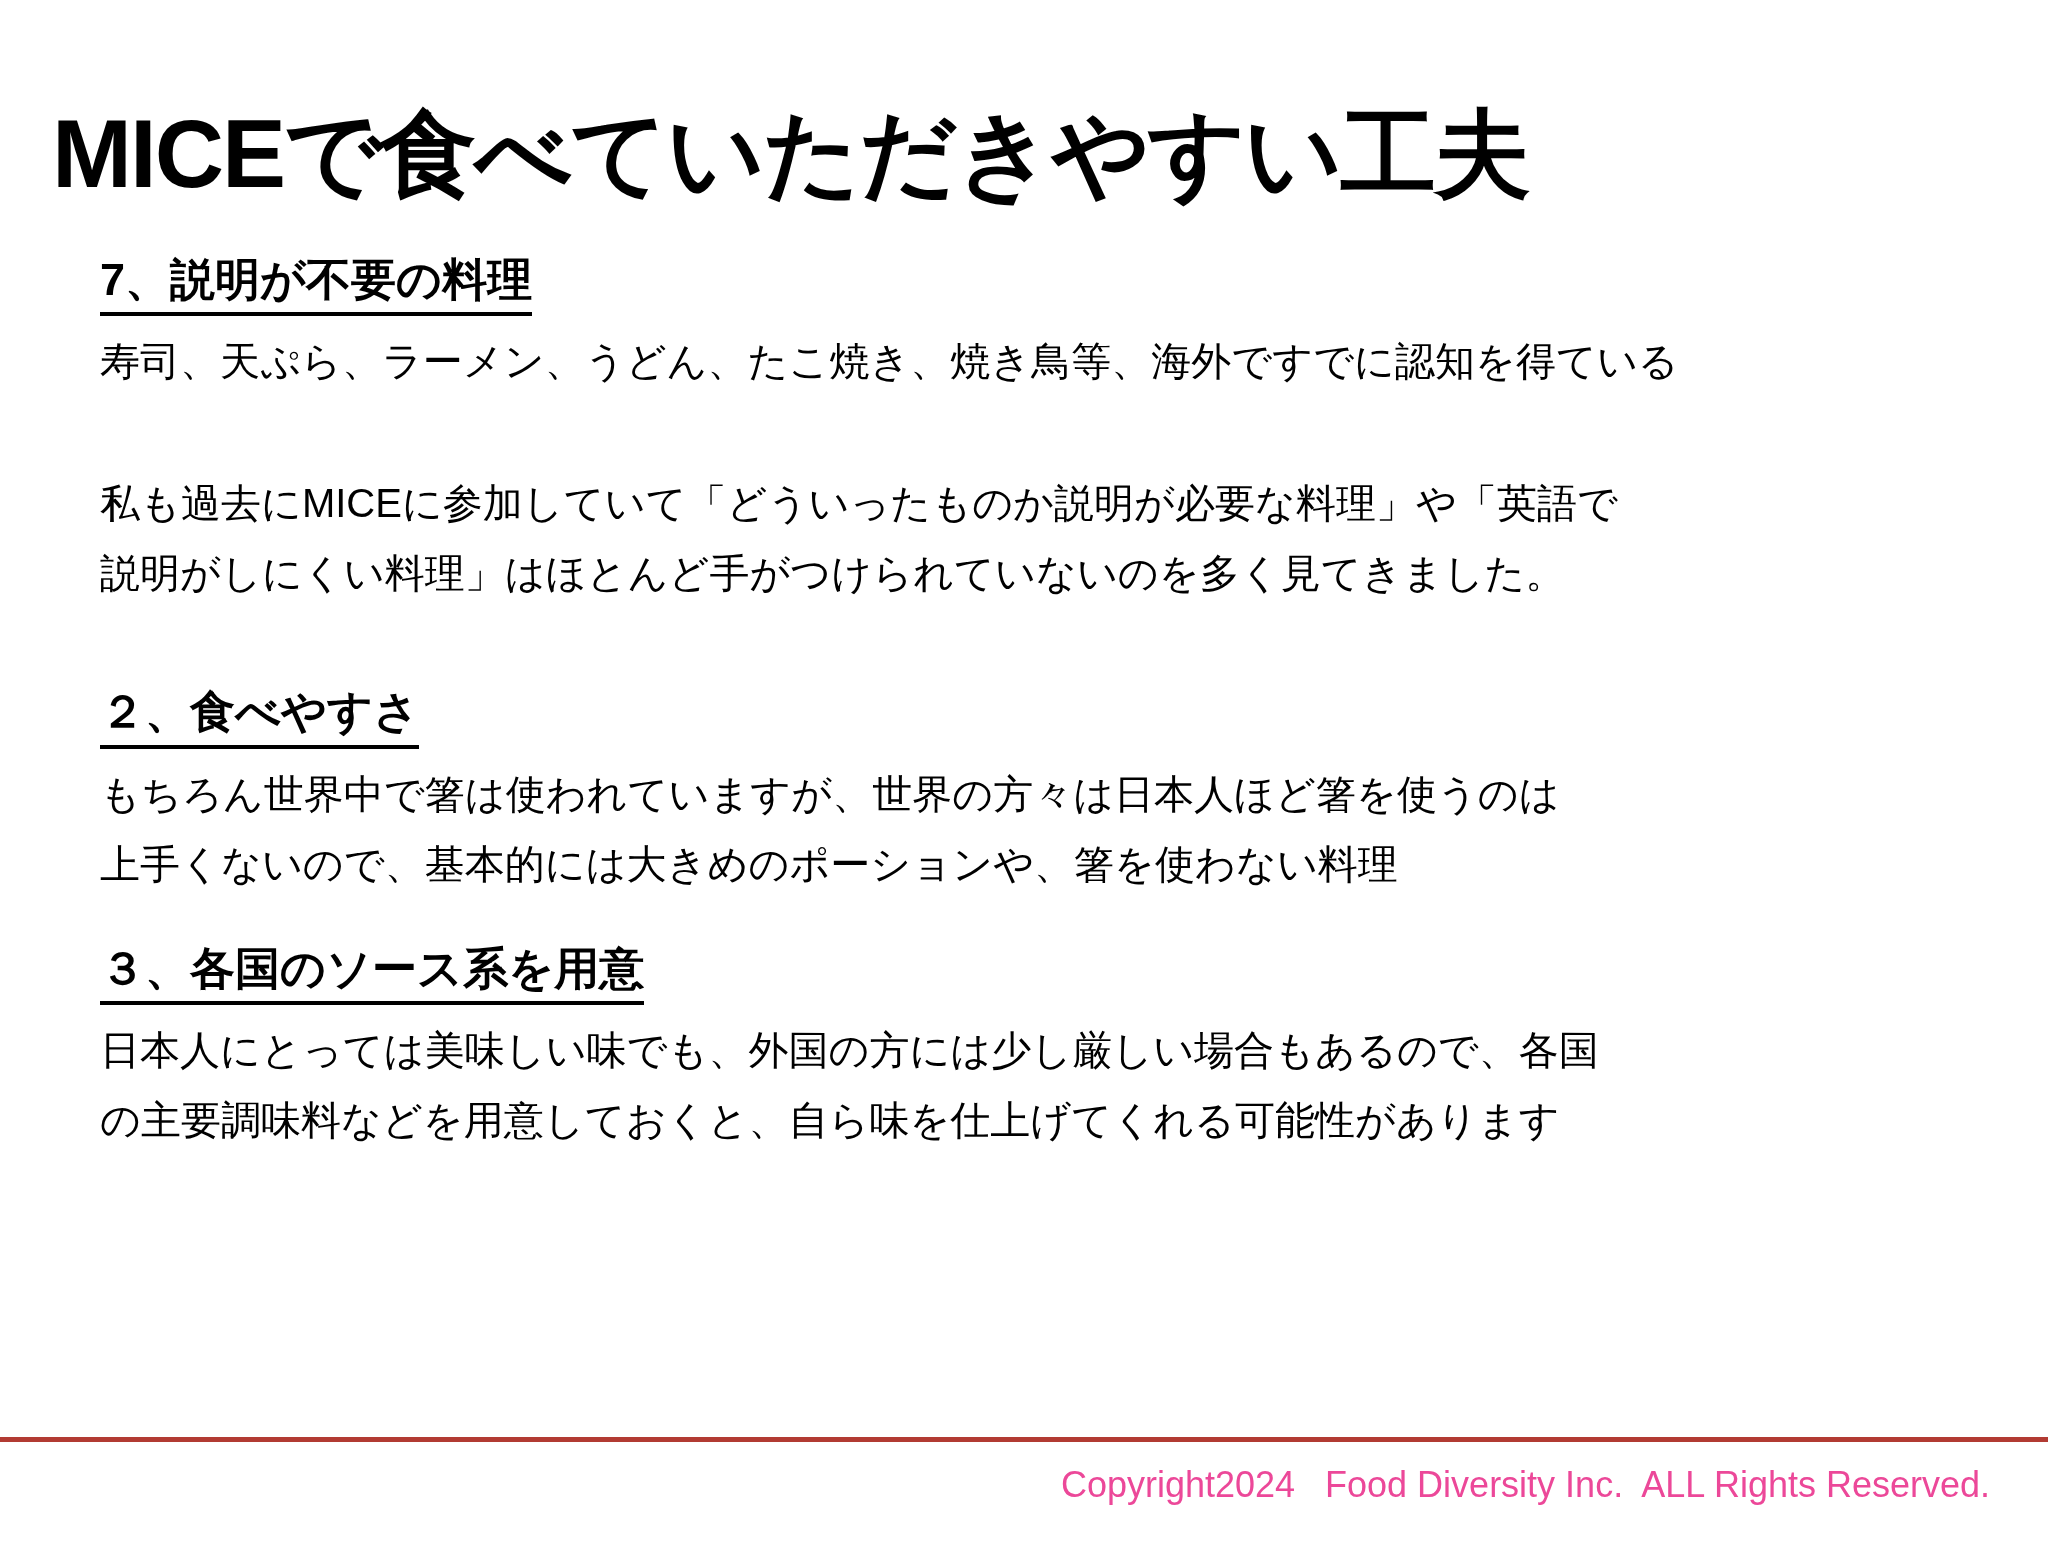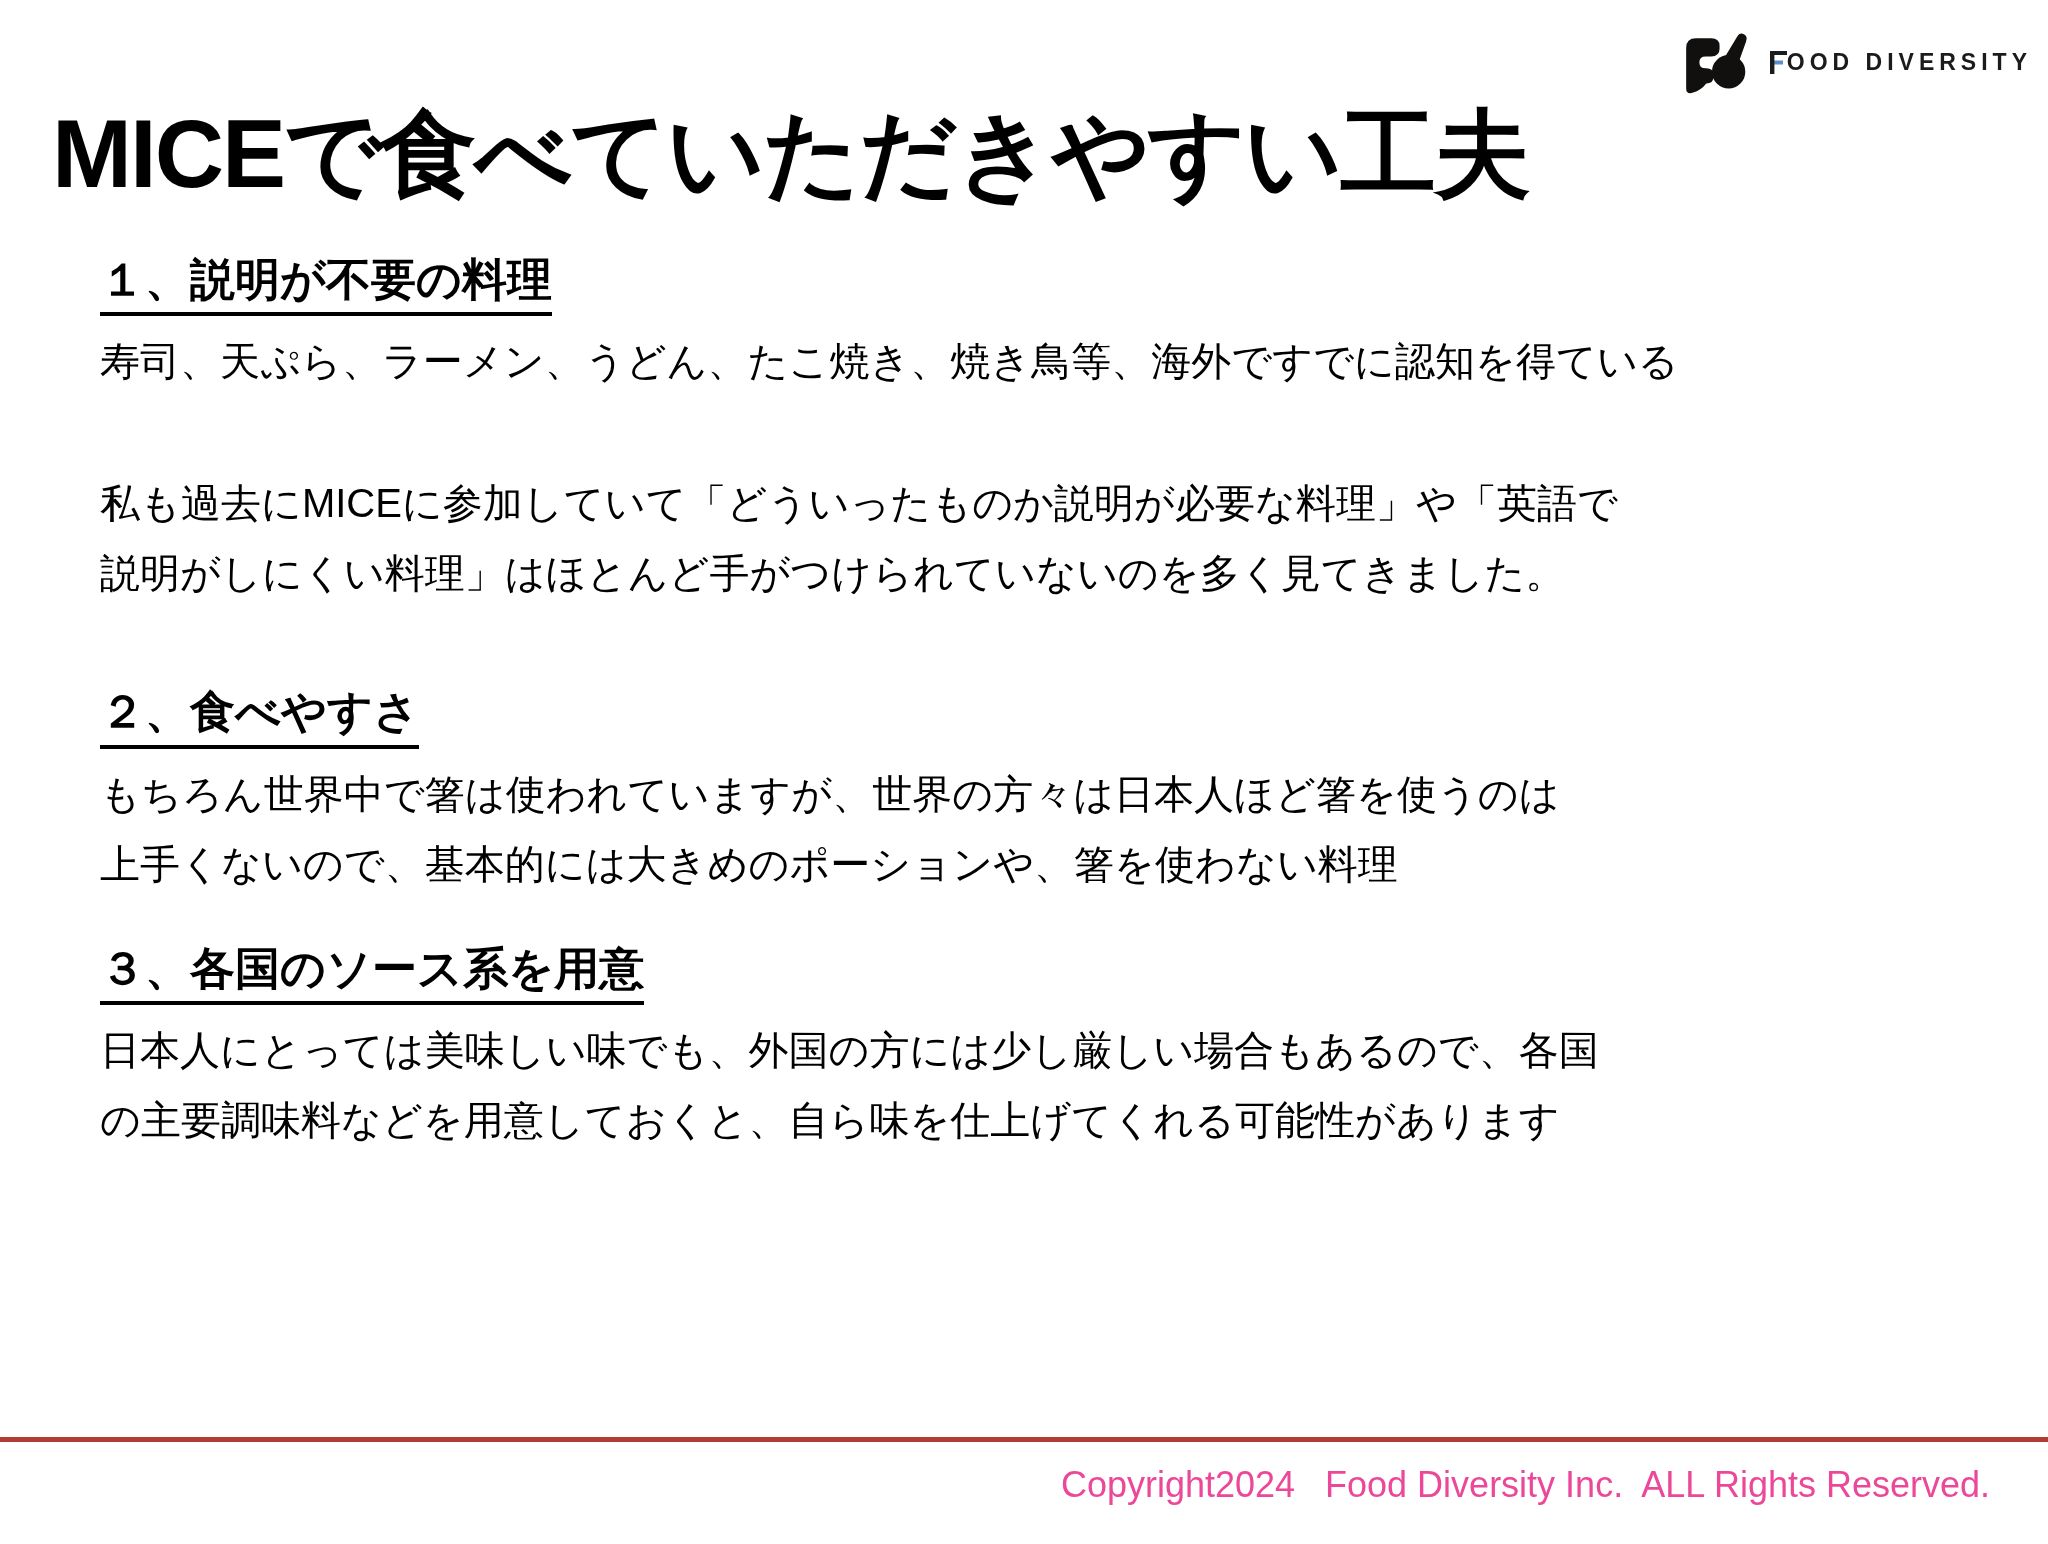--- a/index.html
+++ b/index.html
@@ -81,42 +81,25 @@
     color:#ec4899;
   }
 </style>
 </head>
 <body>
 
 <div class="slide">
 
   <h1 class="page-title">MICEで食べていただきやすい工夫</h1>
 
-  <div class="logo">
-    <svg class="logo-mark" viewBox="0 0 100 92" aria-hidden="true">
-      <g fill="#12100e">
-        <path d="M10 26 q0 -14 14 -14 h22 q12 0 12 11 v4 q0 11 -12 11 h-8 q-9 0 -9 8 v1 q0 8 9 8 h1 q10 0 10 9 v4 q0 9 -10 9 q-8 10 -19 13 q-10 3 -10 -6 z"></path>
-        <circle cx="71" cy="60" r="24"></circle>
-        <path d="M60 48 L83 10 q4 -7 10 -4 q6 3 3 11 L82 56 q-8 -8 -22 -8 z"></path>
-      </g>
-    </svg>
-    <div class="brand">
-      <svg class="brand-f" viewBox="0 0 17 23" aria-hidden="true">
-        <rect x="0" y="0" width="17" height="4" fill="#1b1b1b"></rect>
-        <rect x="0" y="9.5" width="13" height="4" fill="#5b8fc9"></rect>
-        <rect x="0" y="0" width="4.4" height="23" fill="#1b1b1b"></rect>
-      </svg>
-      <span class="brand-text">OOD DIVERSITY</span>
-    </div>
-  </div>
 
   <div class="content">
 
     <div>
-      <div class="section-heading">１、説明が不要の料理</div>
+      <div class="section-heading">7、説明が不要の料理</div>
       <div class="para gap-para">
         <div class="text-line">寿司、天ぷら、ラーメン、うどん、たこ焼き、焼き鳥等、海外ですでに認知を得ている</div>
       </div>
       <div class="para gap-para-blank">
         <div class="text-line">私も過去にMICEに参加していて「どういったものか説明が必要な料理」や「英語で</div>
         <div class="text-line">説明がしにくい料理」はほとんど手がつけられていないのを多く見てきました。</div>
       </div>
     </div>
 
     <div class="gap-heading">

